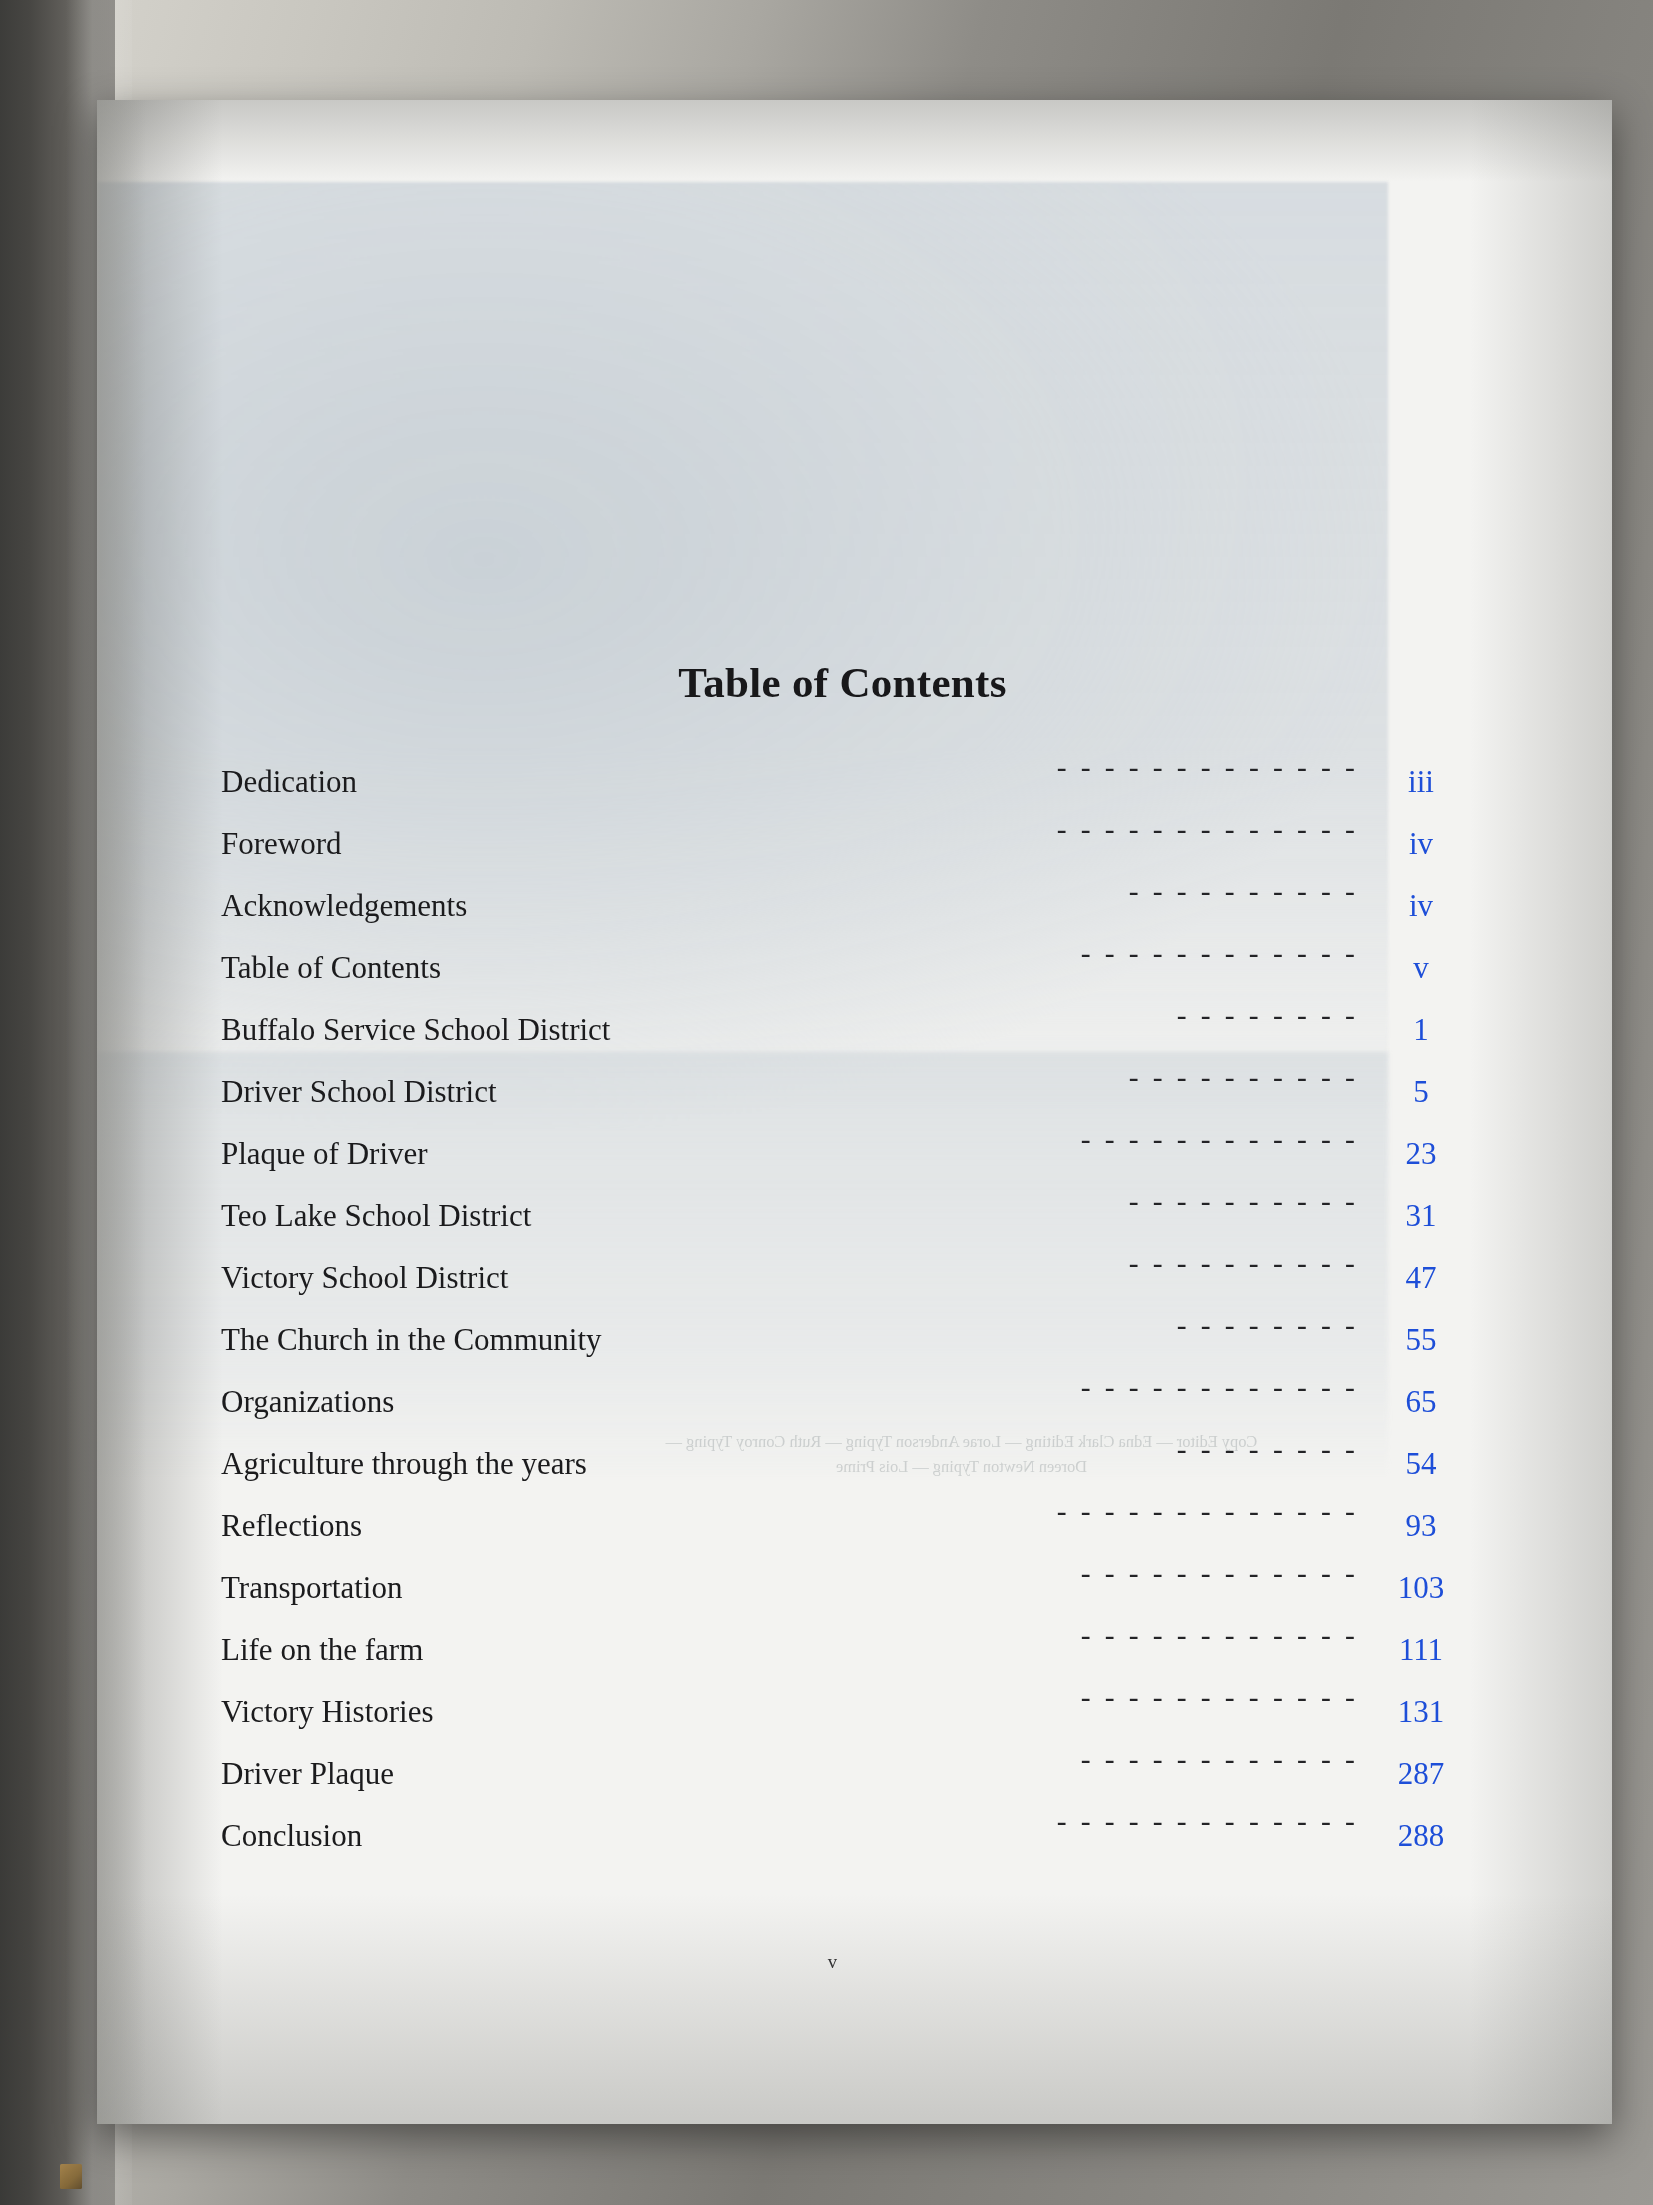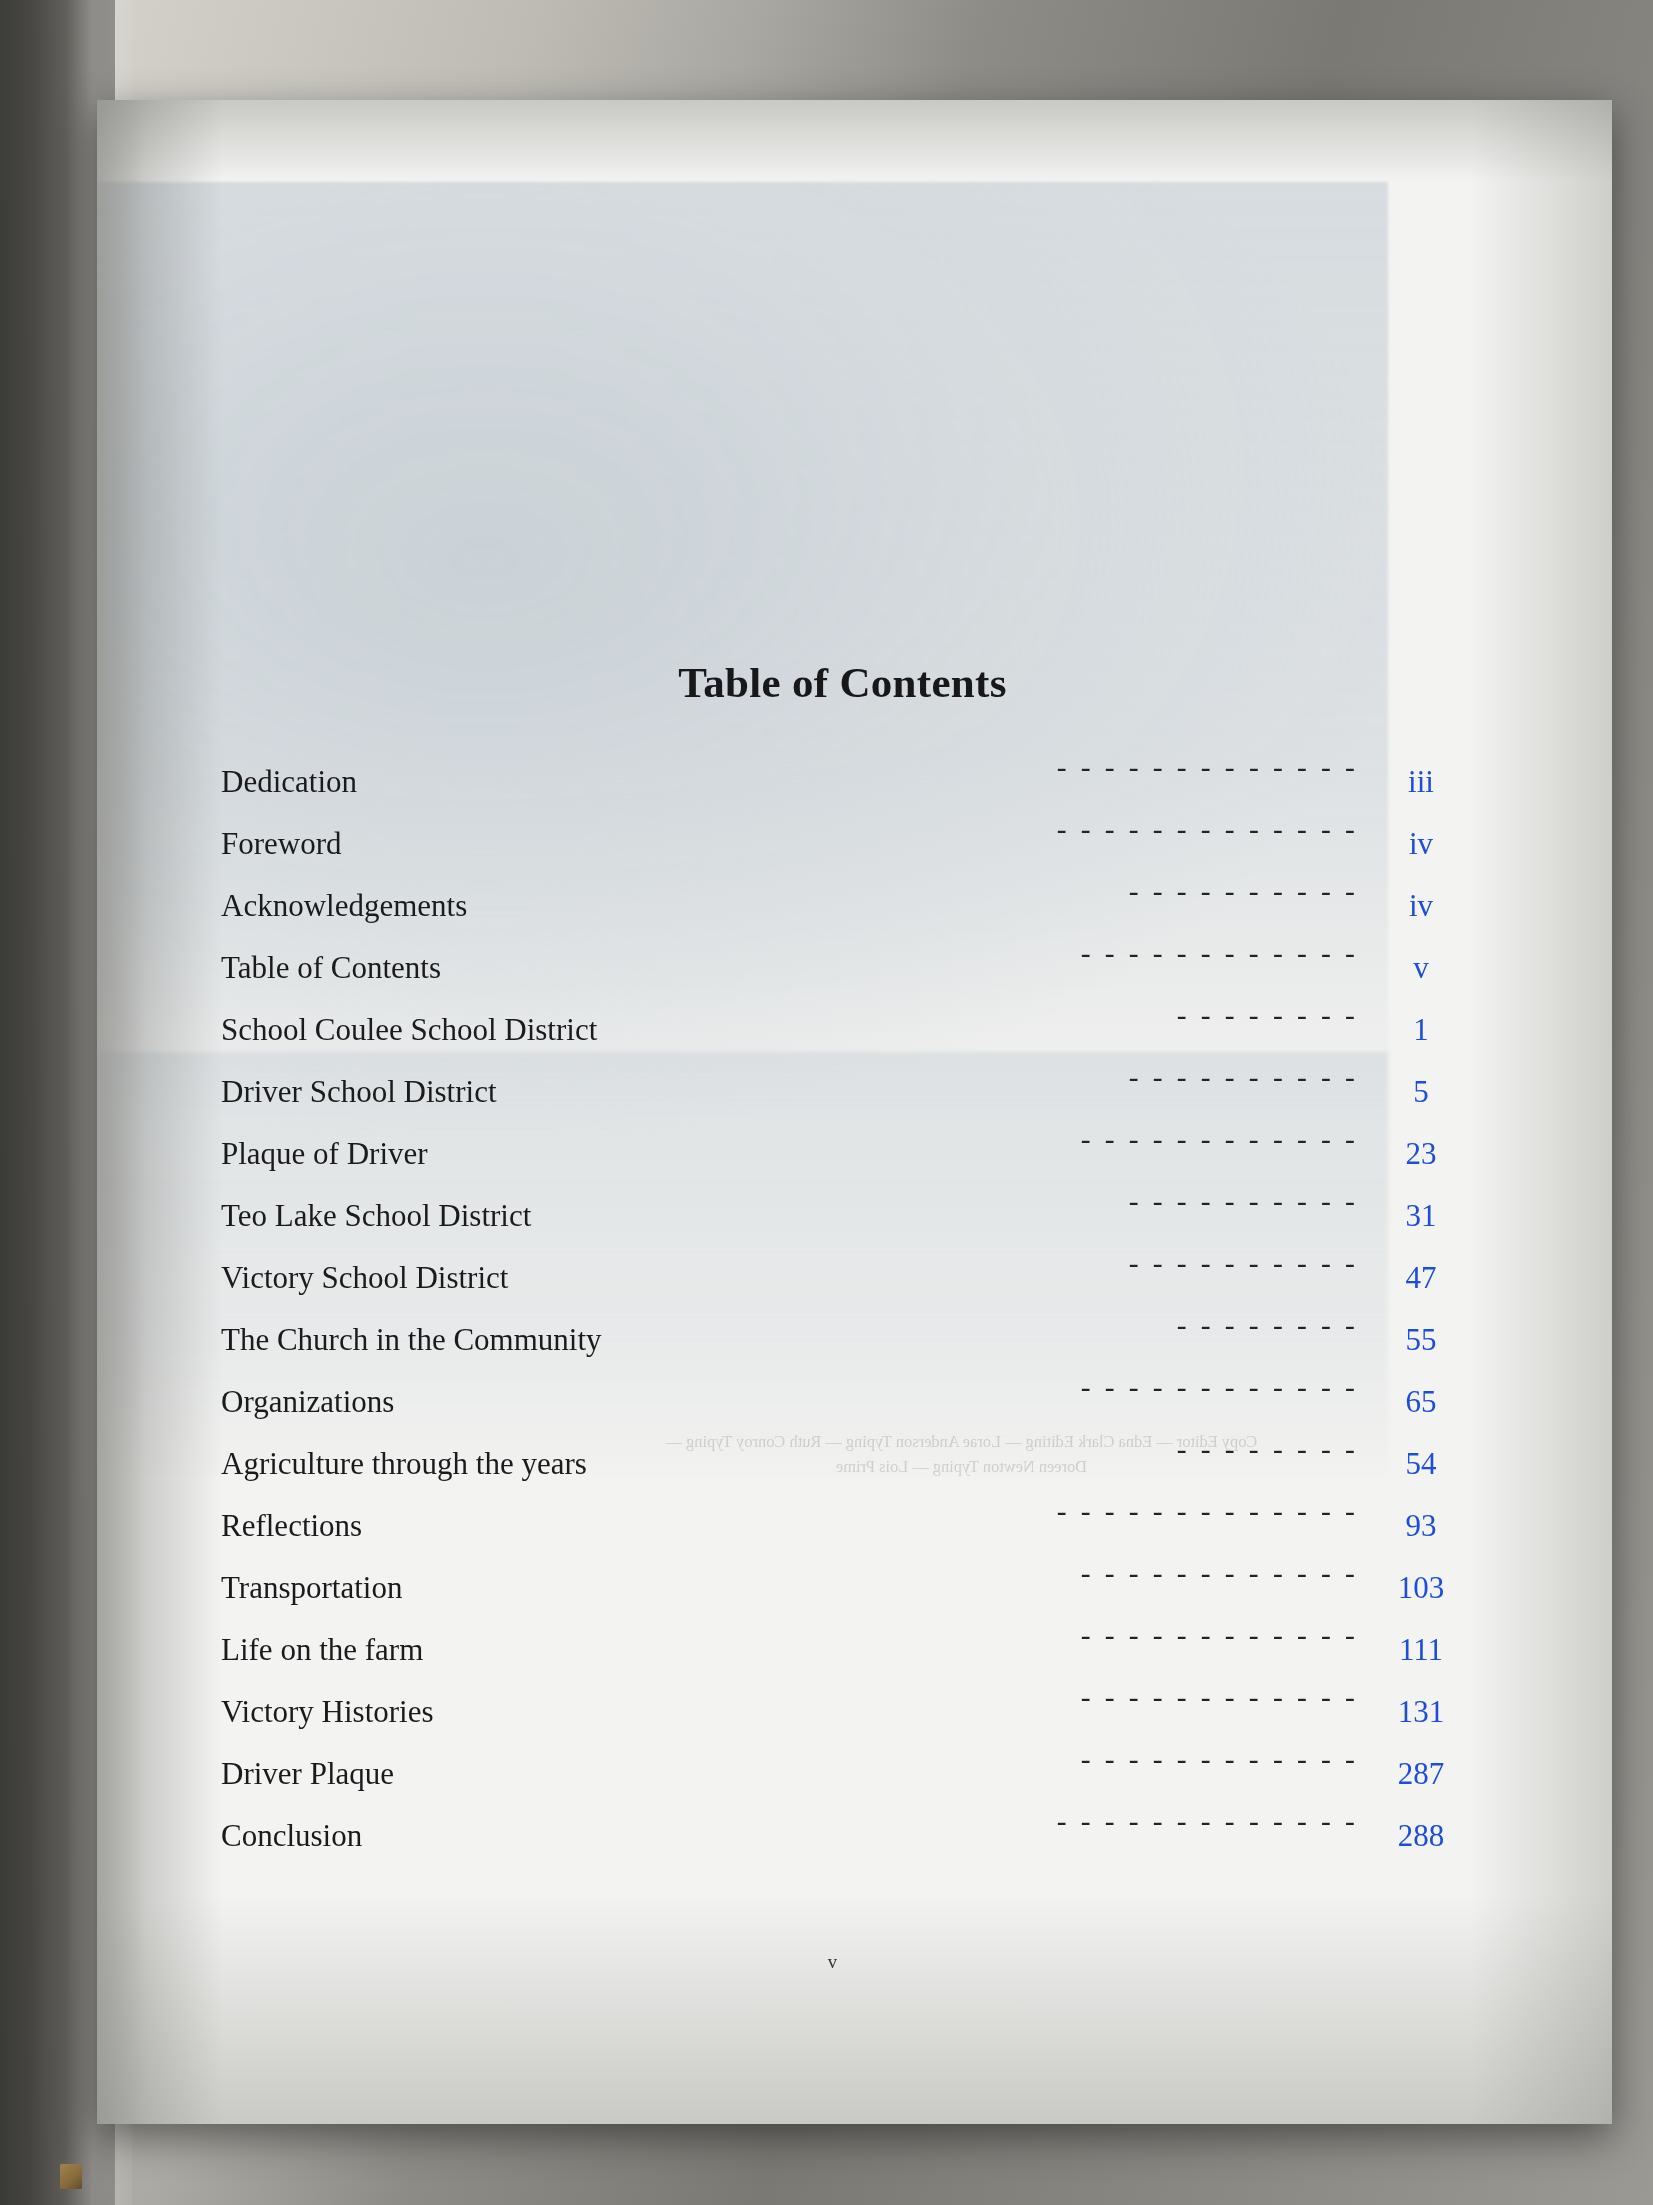--- a/index.html
+++ b/index.html
@@ -244,21 +244,21 @@
             <div class="toc-page">iv</div>
           </div>
           <div class="toc-row">
             <div class="toc-label">Table of Contents</div>
             <div class="toc-dashes">
               <span>------------</span>
             </div>
             <div class="toc-page">v</div>
           </div>
           <div class="toc-row">
-            <div class="toc-label">School Coulee School District</div>
+            <div class="toc-label">Buffalo Service School District</div>
             <div class="toc-dashes">
               <span>--------</span>
             </div>
             <div class="toc-page">1</div>
           </div>
           <div class="toc-row">
             <div class="toc-label">Driver School District</div>
             <div class="toc-dashes">
               <span>----------</span>
             </div>

